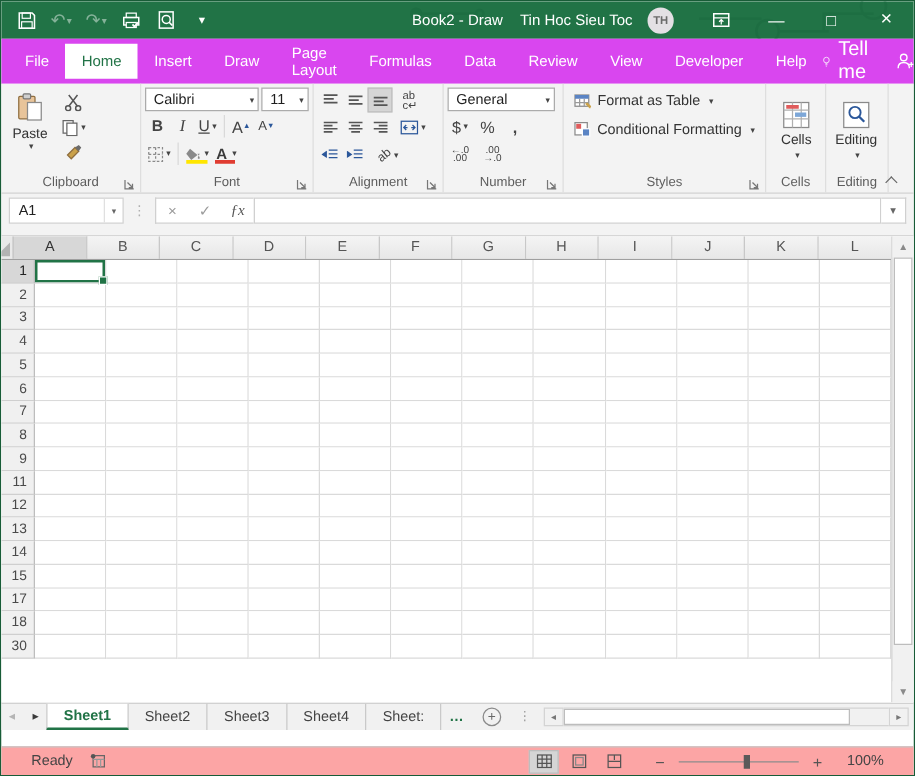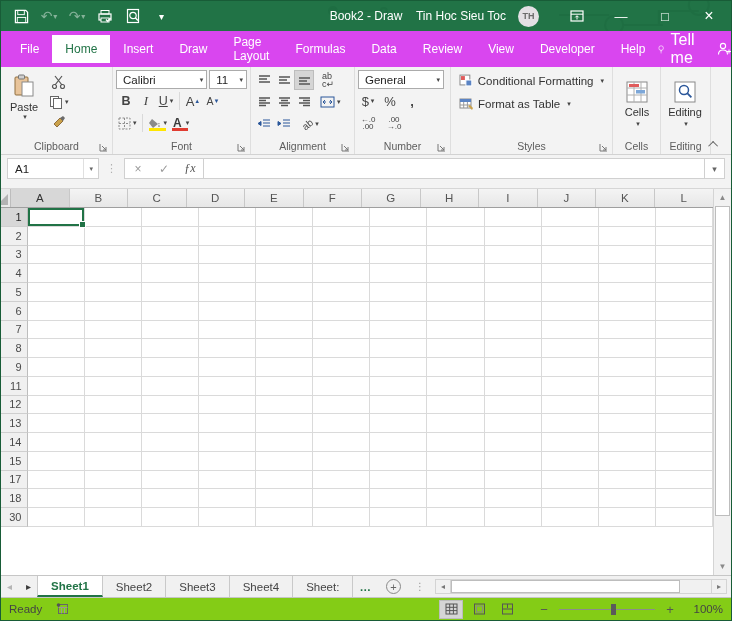--- a/index.html
+++ b/index.html
@@ -104,21 +104,21 @@
   .stab.active { background:#fff; color:#217346; font-weight:bold; border-bottom:2px solid #217346; border-left:1px solid #c9c9c9; }
   .overflow-dots { display:flex; align-items:center; padding:0 6px; color:#217346; font-weight:bold; letter-spacing:1px; }
   .addsheet { width:15px; height:15px; border:1px solid #8a8a8a; border-radius:50%; color:#666; display:flex; align-items:center; justify-content:center; font-size:11px; align-self:center; margin:0 8px; }
   .sdots { align-self:center; color:#9a9a9a; padding:0 6px; font-size:10px; }
   .hscroll { flex:1; display:flex; align-items:center; margin:2px 4px; }
   .hbtn { width:16px; height:15px; background:#f1f1f1; border:1px solid #d4d4d4; display:flex; align-items:center; justify-content:center; font-size:8px; color:#777; }
   .htrack { flex:1; height:15px; background:#f1f1f1; border-top:1px solid #d4d4d4; border-bottom:1px solid #d4d4d4; position:relative; }
   .hthumb { position:absolute; left:0; top:0; bottom:0; width:88%; background:#fff; border:1px solid #bdbdbd; }
 
   
-  .statusbar { flex:0 0 23px; background:#84cc16; border-top:1px solid #c6c6c6; display:flex; align-items:center; padding:0 8px; font-size:11.5px; color:#444; }
+  .statusbar { flex:0 0 23px; background:#fca5a5; border-top:1px solid #c6c6c6; display:flex; align-items:center; padding:0 24px; font-size:11.5px; color:#444;margin-top:13px; }
   .macro { margin-left:14px; display:flex; align-items:center; }
   .sb-right { margin-left:auto; display:flex; align-items:center; gap:4px; }
   .viewbtn { width:24px; height:19px; display:flex; align-items:center; justify-content:center; }
   .viewbtn.active { background:#d5d5d5; border:1px solid #bdbdbd; }
   .zoomctl { display:flex; align-items:center; gap:8px; margin-left:14px; }
   .zline { width:96px; height:1px; background:#8c8c8c; position:relative; }
   .zthumb { position:absolute; left:54%; top:-5px; width:5px; height:11px; background:#5a5a5a; }
   .zsign { font-size:13px; color:#555; width:14px; text-align:center; }
   .zpct { width:38px; text-align:right; color:#444; }
 </style>
@@ -431,35 +431,35 @@
       <div class="group-label">Number</div>
       <div class="launcher"><svg width="9" height="9" viewBox="0 0 9 9">
             <path d="M1 1v7h7 M3 3l4 4 M7 4v3h-3" stroke="#777" fill="none"></path>
           </svg></div>
     </div>
 
     <div class="group" style="width:162px;">
       <div class="grow-rows">
         <div class="style-row rbtn" style="justify-content:flex-start;">
           <svg width="14" height="13" viewBox="0 0 14 13">
-              <rect x="1" y="1" width="10" height="10" fill="#fff" stroke="#8a8a8a"></rect>
-              <rect x="2" y="2" width="4" height="4" fill="#e05c5c"></rect>
-              <rect x="7" y="6" width="6" height="6" fill="#5b84c4" stroke="#fff"></rect>
-            </svg>
-          <span>Conditional Formatting</span>
-          <span class="dd">▾</span>
-        </div>
-        <div class="style-row rbtn" style="justify-content:flex-start;">
-          <svg width="14" height="13" viewBox="0 0 14 13">
               <rect x="1" y="2" width="11" height="9" fill="#fff" stroke="#8a8a8a"></rect>
               <rect x="1" y="2" width="11" height="3" fill="#5b84c4"></rect>
               <path d="M4.7 5v6 M8.4 5v6 M1 8h11" stroke="#9a9a9a"></path>
               <path d="M9 9l4 4 1-2-3-3z" fill="#caa14a"></path>
             </svg>
           <span>Format as Table</span>
+          <span class="dd">▾</span>
+        </div>
+        <div class="style-row rbtn" style="justify-content:flex-start;">
+          <svg width="14" height="13" viewBox="0 0 14 13">
+              <rect x="1" y="1" width="10" height="10" fill="#fff" stroke="#8a8a8a"></rect>
+              <rect x="2" y="2" width="4" height="4" fill="#e05c5c"></rect>
+              <rect x="7" y="6" width="6" height="6" fill="#5b84c4" stroke="#fff"></rect>
+            </svg>
+          <span>Conditional Formatting</span>
           <span class="dd">▾</span>
         </div>
       </div>
       <div class="group-label">Styles</div>
       <div class="launcher"><svg width="9" height="9" viewBox="0 0 9 9">
             <path d="M1 1v7h7 M3 3l4 4 M7 4v3h-3" stroke="#777" fill="none"></path>
           </svg></div>
     </div>
 
     <div class="group" style="width:48px;">

